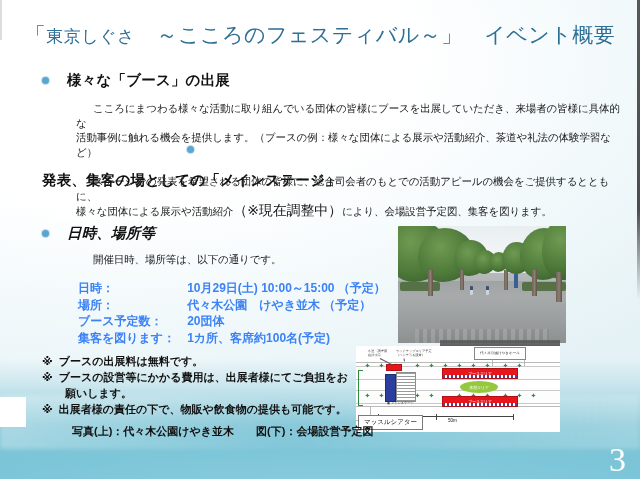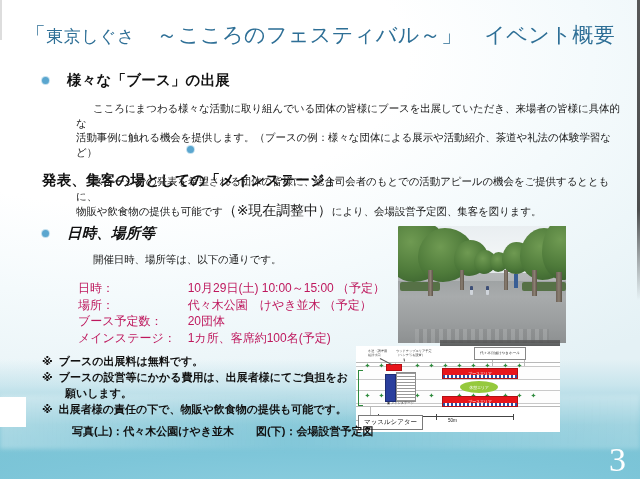--- a/index.html
+++ b/index.html
@@ -98,22 +98,22 @@
   }
   .body-text .indent { display: inline-block; width: 17px; }
   .body-text .tiny { font-size: 14px; }
 
   
   .detail-table {
     position: absolute;
     left: 78px;
     top: 280px;
     font-size: 12px;
-    font-weight: normal;
-    color: #be185d;
+    font-weight: bold;
+    color: #3b82f6;
     border-collapse: collapse;
     line-height: 16.5px;
   }
   .detail-table td { padding: 0; vertical-align: top; white-space: nowrap; }
   .detail-table td.k { padding-right: 12px; }
 
   
   .notes {
     position: absolute;
     left: 42px;
@@ -372,21 +372,21 @@
     <span class="indent"></span><span>こころにまつわる様々な活動に取り組んでいる団体の皆様にブースを出展していただき、来場者の皆様に具体的な</span><br>
     <span>活動事例に触れる機会を提供します。（ブースの例：様々な団体による展示や活動紹介、茶道や礼法の体験学習など）</span>
   </div>
 
   <div class="bullet-head" style="left:42px; top:146px;flex-direction:column;">
     <span class="dot"></span>
     <span>発表、集客の場としての「メインステージ」</span>
   </div>
   <div class="body-text" style="left:76px; top:174px; width:552px;">
     <span class="indent"></span><span>ステージでの発表を希望される団体の皆様に、総合司会者のもとでの活動アピールの機会をご提供するとともに、</span><br>
-    <span>物販や飲食物の提供も可能です</span><span class="tiny">（※現在調整中）</span><span>により、会場設営予定図、集客を図ります。</span>
+    <span>様々な団体による展示や活動紹介</span><span class="tiny">（※現在調整中）</span><span>により、会場設営予定図、集客を図ります。</span>
   </div>
 
   <div class="bullet-head" style="left:42px; top:224px;font-style:italic;">
     <span class="dot"></span>
     <span>日時、場所等</span>
   </div>
   <div class="body-text" style="left:76px; top:252px;">
     <span class="indent"></span><span>開催日時、場所等は、以下の通りです。</span>
   </div>
 
@@ -398,21 +398,21 @@
       </tr>
       <tr>
         <td class="k">場所：</td>
         <td class="v">代々木公園　けやき並木 （予定）</td>
       </tr>
       <tr>
         <td class="k">ブース予定数：</td>
         <td class="v">20団体</td>
       </tr>
       <tr>
-        <td class="k">メインステージ：</td>
+        <td class="k">集客を図ります：</td>
         <td class="v">1カ所、客席約100名(予定)</td>
       </tr>
     </tbody>
   </table>
 
   <div class="notes">
     <div class="row">
       <span class="mk">※</span>
       <span>ブースの出展料は無料です。</span>
     </div>

